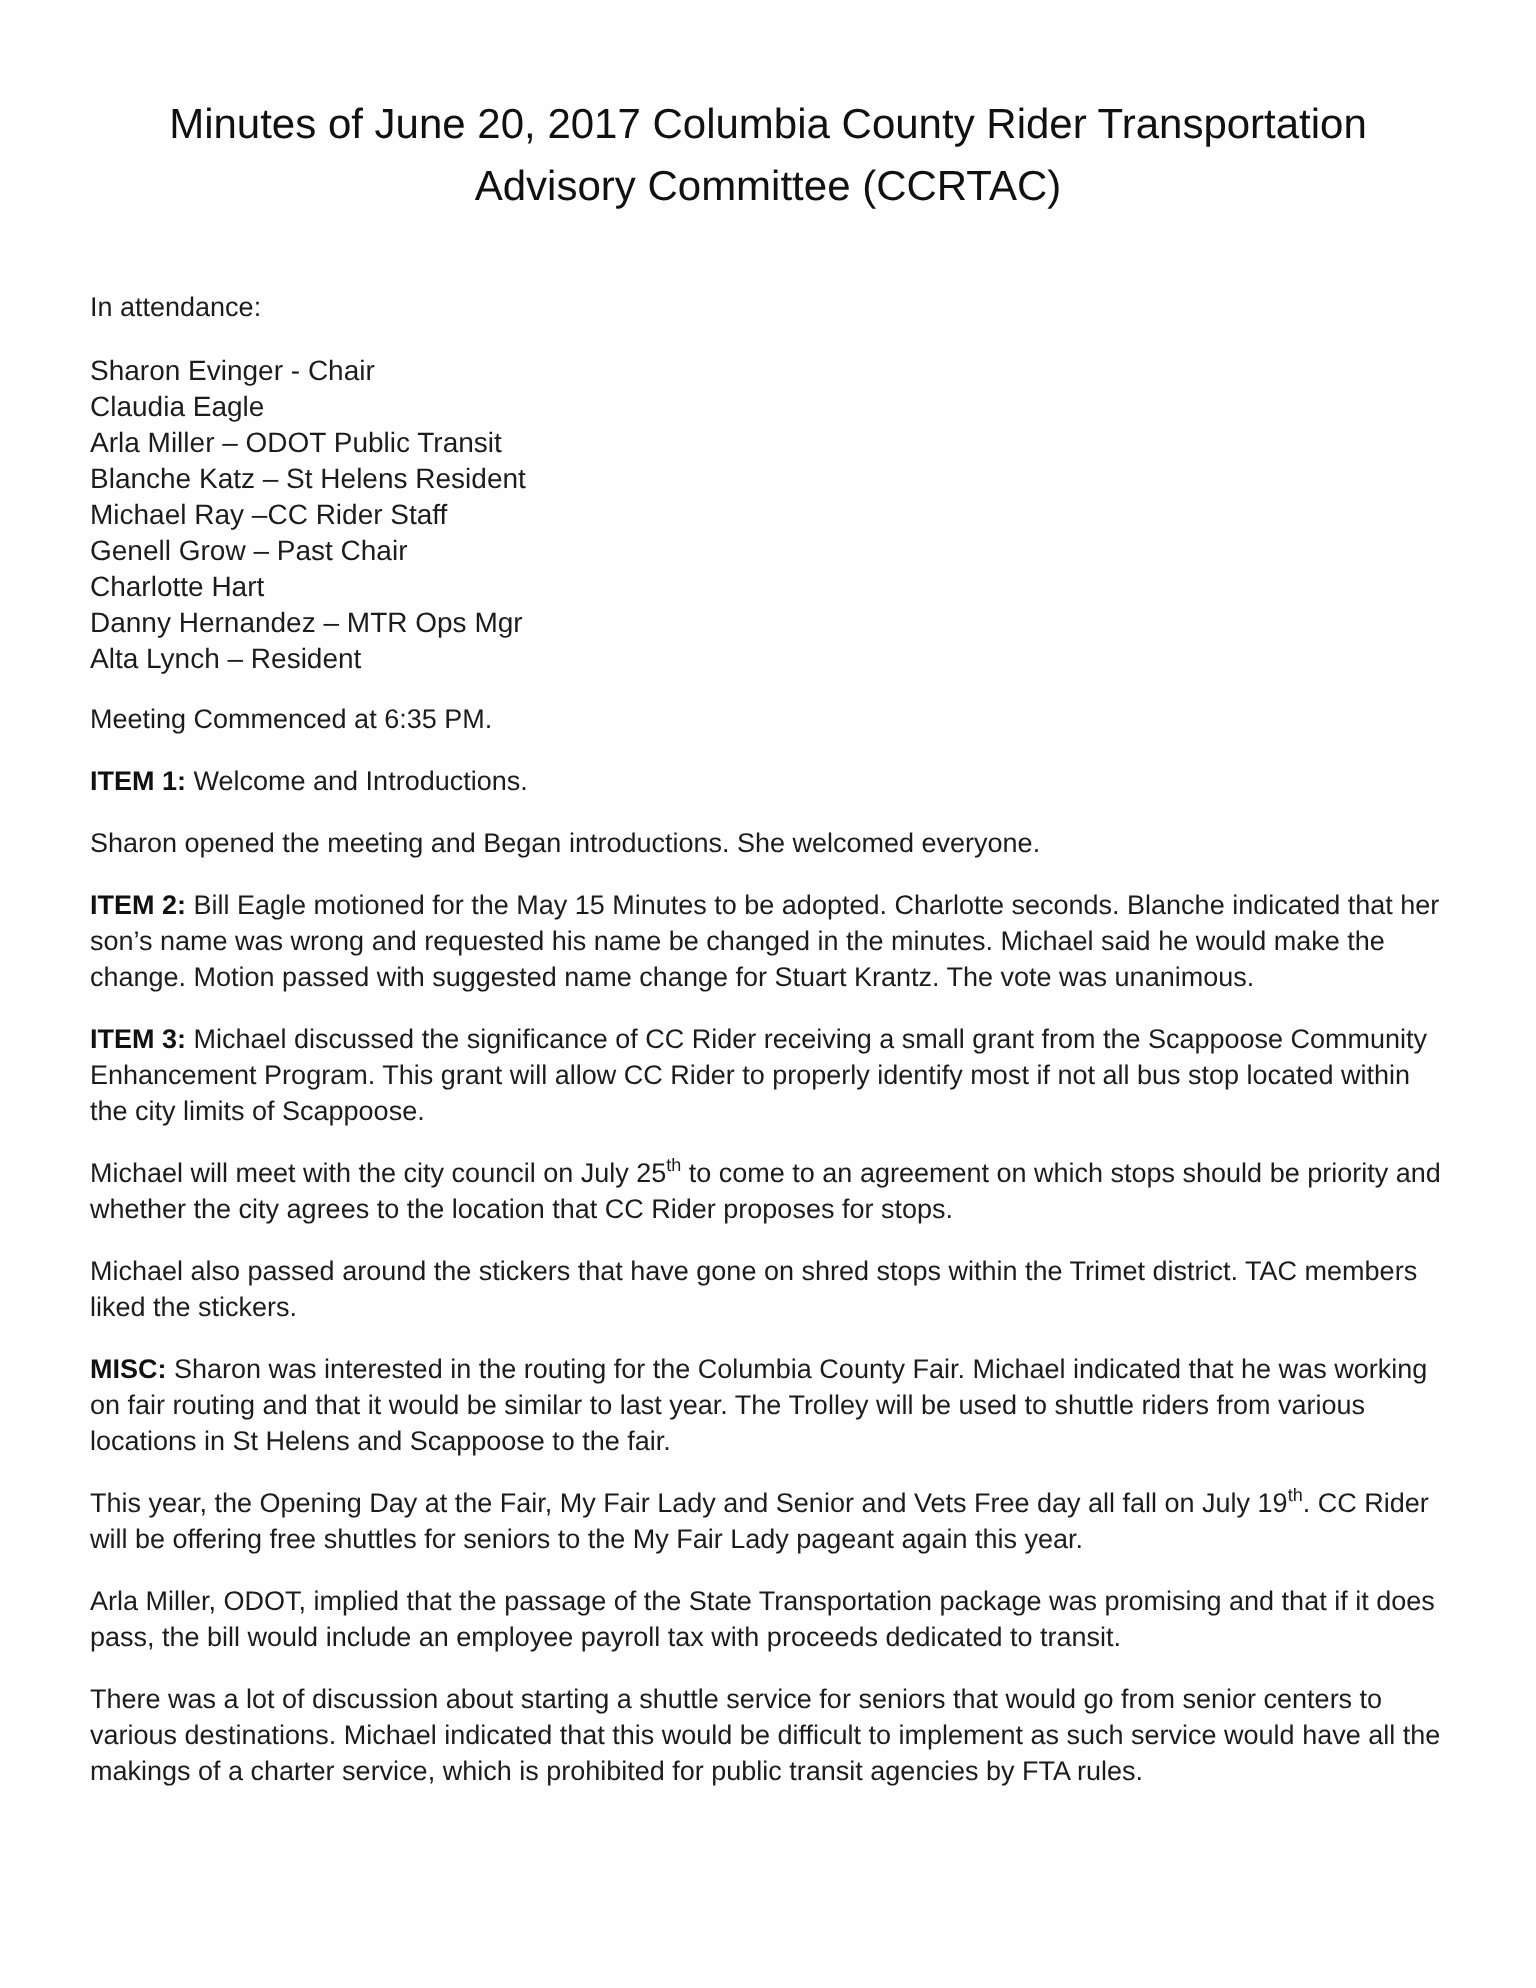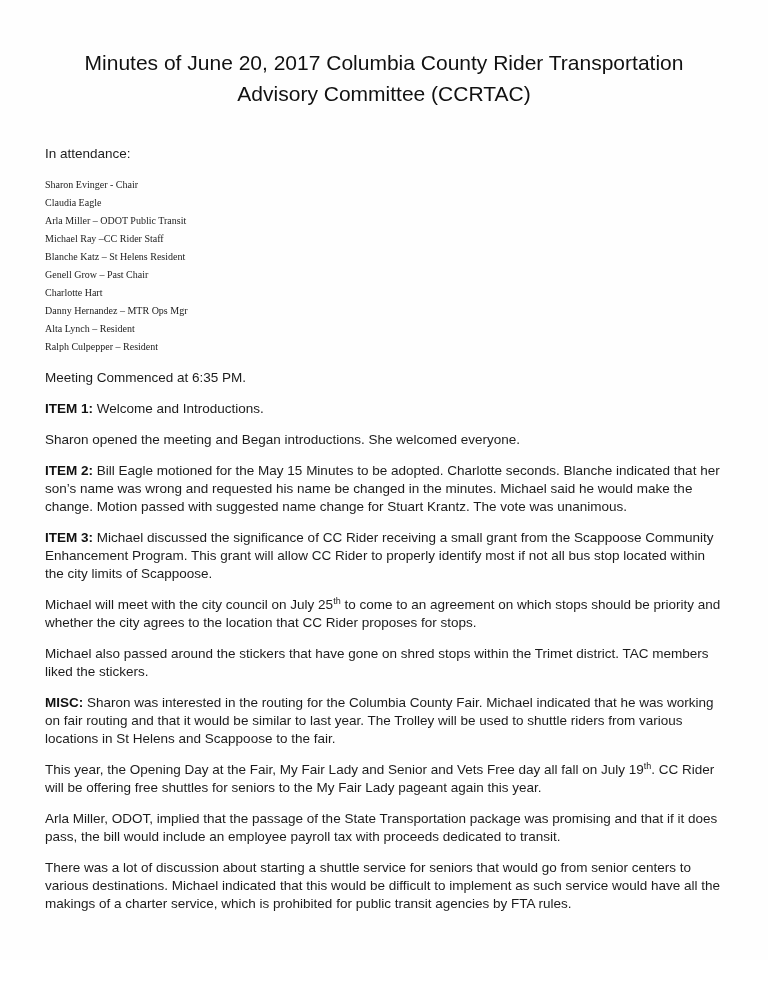--- a/index.html
+++ b/index.html
@@ -30,23 +30,22 @@
   .para {
     font-size: 13.5px;
     line-height: 18px;
     margin: 0 0 13px 0;
     text-align: left;
   }
   .attendee-list {
     margin: 0 0 13px 0;
   }
   .attendee-line {
-    font-size: 10px;
+    font-size: 14px;
     line-height: 18px;
-    font-family: Liberation Serif, serif;
   }
   .para strong {
     font-weight: bold;
     color: #111111;
     text-align: center;
   }
   .para sup {
     font-size: 9px;
     line-height: 0;
     vertical-align: super;
@@ -59,27 +58,26 @@
 
 <div class="page">
   <h1 class="doc-title">Minutes of June 20, 2017 Columbia County Rider Transportation Advisory Committee (CCRTAC)</h1>
 
   <p class="para">In attendance:</p>
 
   <div class="attendee-list" id="attendee-list">
       <div class="attendee-line">Sharon Evinger - Chair</div>
       <div class="attendee-line">Claudia Eagle</div>
       <div class="attendee-line">Arla Miller – ODOT Public Transit</div>
+      <div class="attendee-line">Blanche Katz – St Helens Resident</div>
       <div class="attendee-line">Michael Ray –CC Rider Staff</div>
-      <div class="attendee-line">Blanche Katz – St Helens Resident</div>
       <div class="attendee-line">Genell Grow – Past Chair</div>
       <div class="attendee-line">Charlotte Hart</div>
       <div class="attendee-line">Danny Hernandez – MTR Ops Mgr</div>
       <div class="attendee-line">Alta Lynch – Resident</div>
-      <div class="attendee-line">Ralph Culpepper – Resident</div>
     </div>
 
   <p class="para commence">Meeting Commenced at 6:35 PM.</p>
 
   <div id="minutes-body">
       <p class="para"><strong>ITEM 1:</strong><span> Welcome and Introductions.</span></p>
       <p class="para"><span>Sharon opened the meeting and Began introductions. She welcomed everyone.</span></p>
       <p class="para"><strong>ITEM 2:</strong><span> Bill Eagle motioned for the May 15 Minutes to be adopted. Charlotte seconds. Blanche indicated that her son’s name was wrong and requested his name be changed in the minutes. Michael said he would make the change. Motion passed with suggested name change for Stuart Krantz. The vote was unanimous.</span></p>
       <p class="para"><strong>ITEM 3:</strong><span> Michael discussed the significance of CC Rider receiving a small grant from the Scappoose Community Enhancement Program. This grant will allow CC Rider to properly identify most if not all bus stop located within the city limits of Scappoose.</span></p>
       <p class="para"><span>Michael will meet with the city council on July 25</span><sup>th</sup><span> to come to an agreement on which stops should be priority and whether the city agrees to the location that CC Rider proposes for stops.</span></p>

